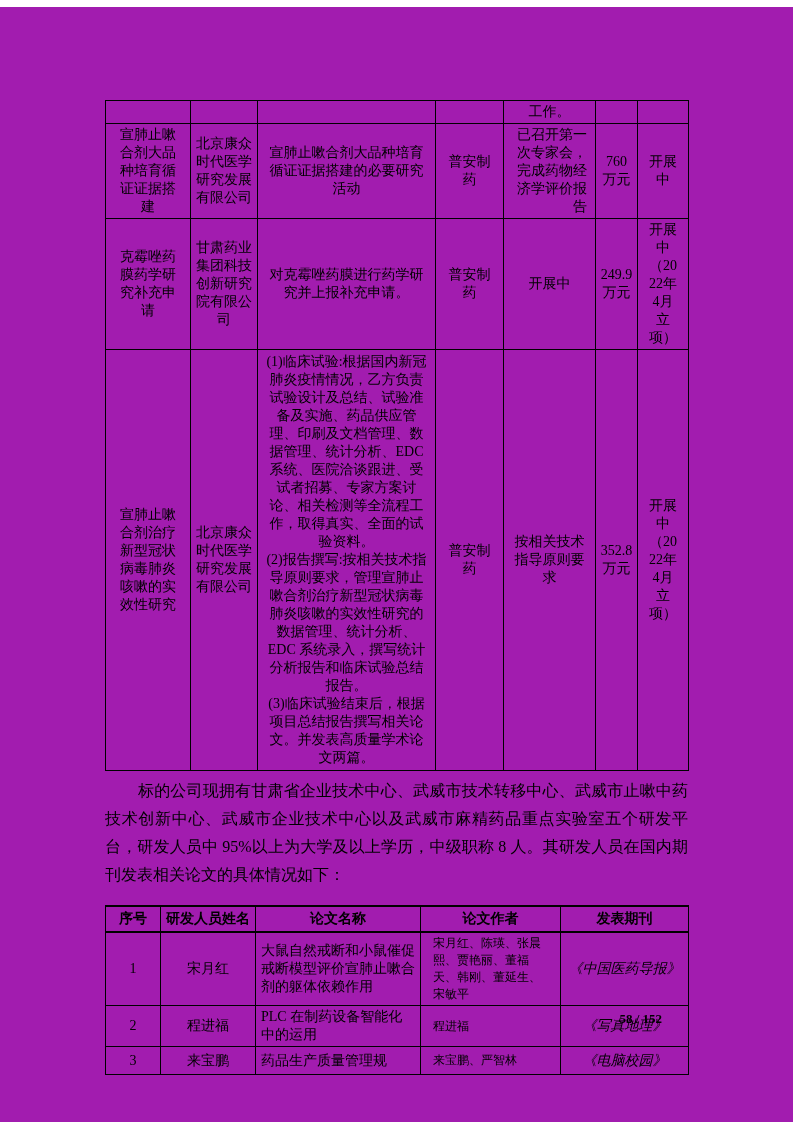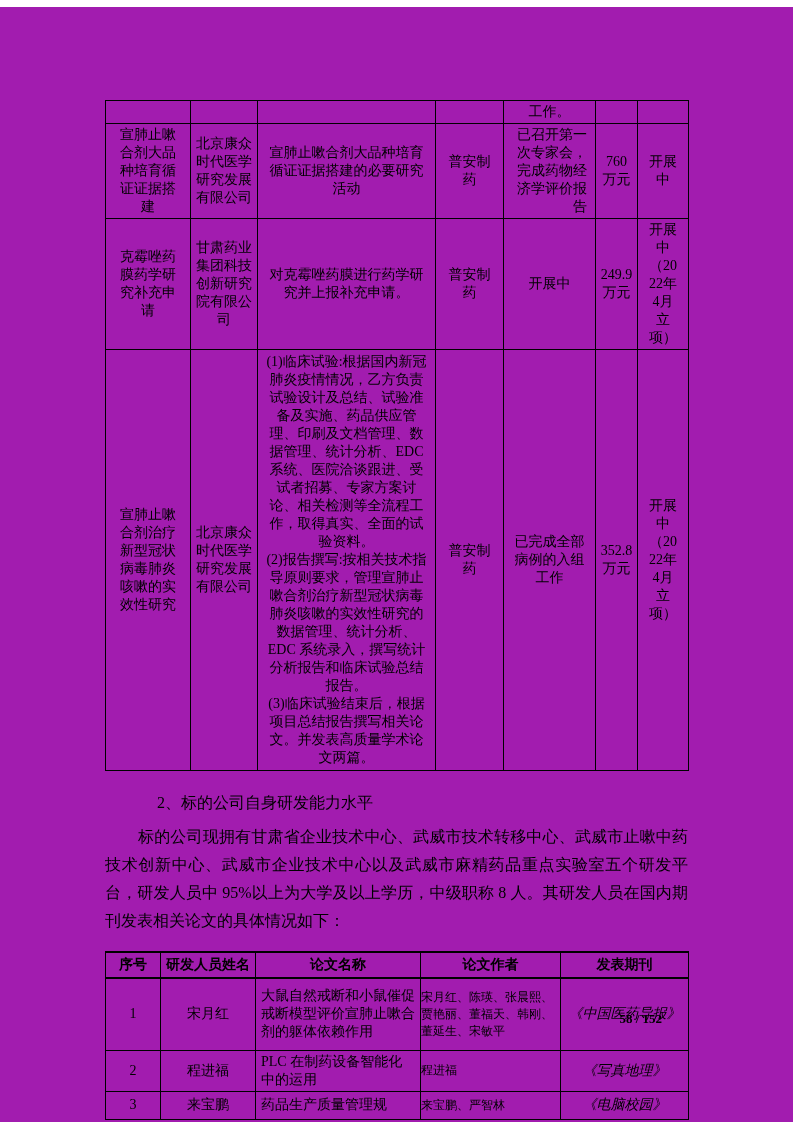--- a/index.html
+++ b/index.html
@@ -60,21 +60,21 @@
     font-weight:bold;
     text-align:center;
     border-top:2px solid #000;
     border-bottom:2px solid #000;
     height:26px;
     padding:2px 2px;
   }
   .t2 .c-no      { text-align:center; padding:2px 2px; }
   .t2 .c-name    { text-align:center; padding:2px 2px; }
   .t2 .c-title   { text-align:left;   padding:2px 5px; }
-  .t2 .c-authors { text-align:left;   padding:2px 0; font-size:12px; line-height:17px; }
+  .t2 .c-authors { text-align:left;   padding:2px 12px; font-size:12px; line-height:17px; }
   .t2 .pr1 td { height:72px; }
   .t2 .pr2 td { height:38px; }
   .t2 .pr3 td { height:28px; }
   .t2 .c-journal { text-align:center; padding:2px 2px;font-style:italic; }
 
   .footer {
     position:absolute;
     top:1004px; right:131px;
     font-size:13px;
     font-weight:bold;
@@ -126,28 +126,27 @@
       </tr>
       <tr class="rh3">
         <td class="c-project">宣肺止嗽合剂治疗新型冠状病毒肺炎咳嗽的实效性研究</td>
         <td class="c-partner">北京康众时代医学研究发展有限公司</td>
         <td class="c-content va-top">
           <div>(1)临床试验:根据国内新冠肺炎疫情情况，乙方负责试验设计及总结、试验准备及实施、药品供应管理、印刷及文档管理、数据管理、统计分析、EDC 系统、医院洽谈跟进、受试者招募、专家方案讨论、相关检测等全流程工作，取得真实、全面的试验资料。</div>
           <div>(2)报告撰写:按相关技术指导原则要求，管理宣肺止嗽合剂治疗新型冠状病毒肺炎咳嗽的实效性研究的数据管理、统计分析、EDC 系统录入，撰写统计分析报告和临床试验总结报告。</div>
           <div>(3)临床试验结束后，根据项目总结报告撰写相关论文。并发表高质量学术论文两篇。</div>
         </td>
         <td class="c-entity">普安制药</td>
-        <td class="c-progress">已完成全部病例的入组工作</td>
+        <td class="c-progress">按相关技术指导原则要求</td>
         <td class="c-amount">352.8万元</td>
         <td class="c-status">开展中（2022年4月立项）</td>
       </tr>
     </tbody>
       </table>
 
-    <div class="section-heading">2、标的公司自身研发能力水平</div>
     <p class="body-para">标的公司现拥有甘肃省企业技术中心、武威市技术转移中心、武威市止嗽中药技术创新中心、武威市企业技术中心以及武威市麻精药品重点实验室五个研发平台，研发人员中 95%以上为大学及以上学历，中级职称 8 人。其研发人员在国内期刊发表相关论文的具体情况如下：</p>
 
     <table class="t2">
       <colgroup>
         <col style="width:55px">
           <col style="width:95px">
           <col style="width:165px">
         <col style="width:140px">
           <col style="width:128px">
       </colgroup>

